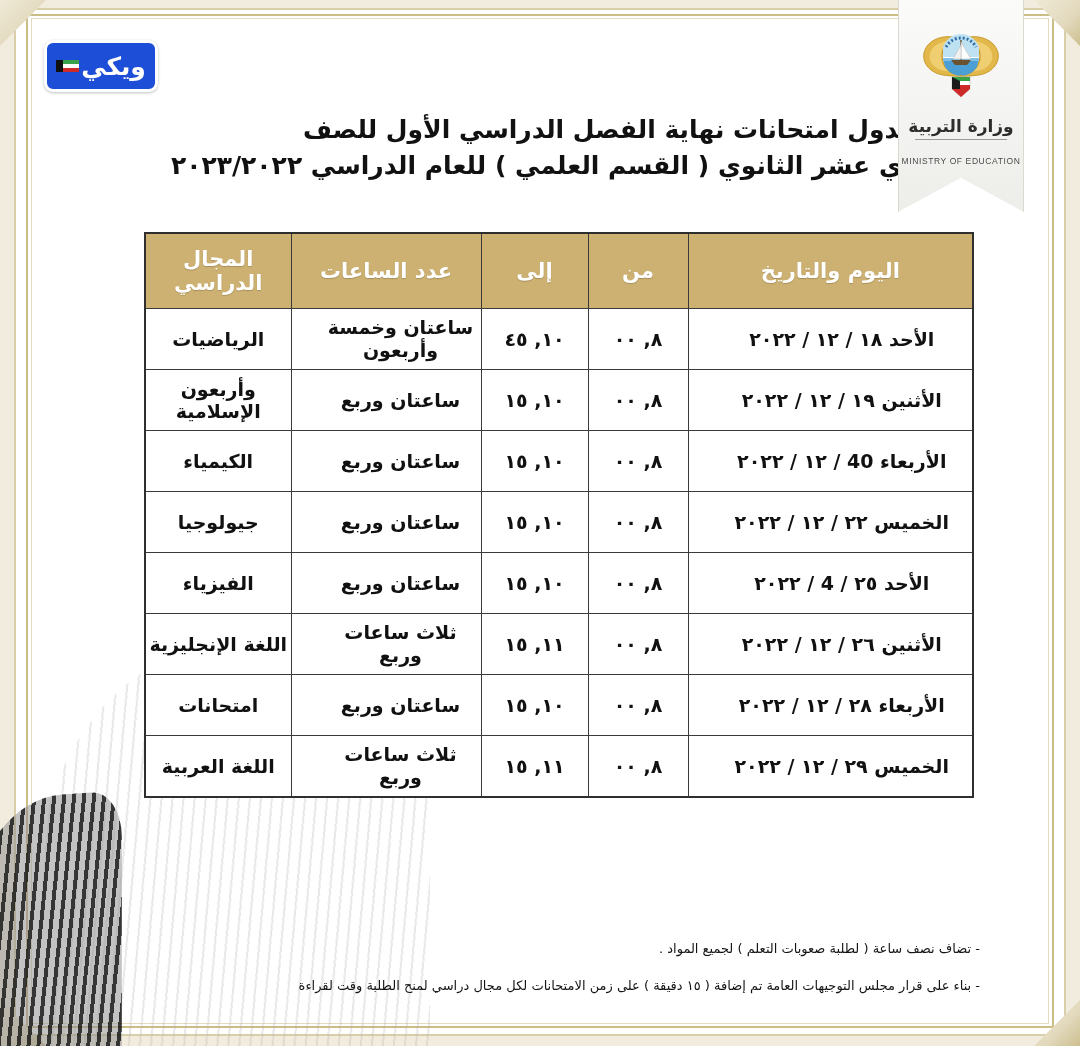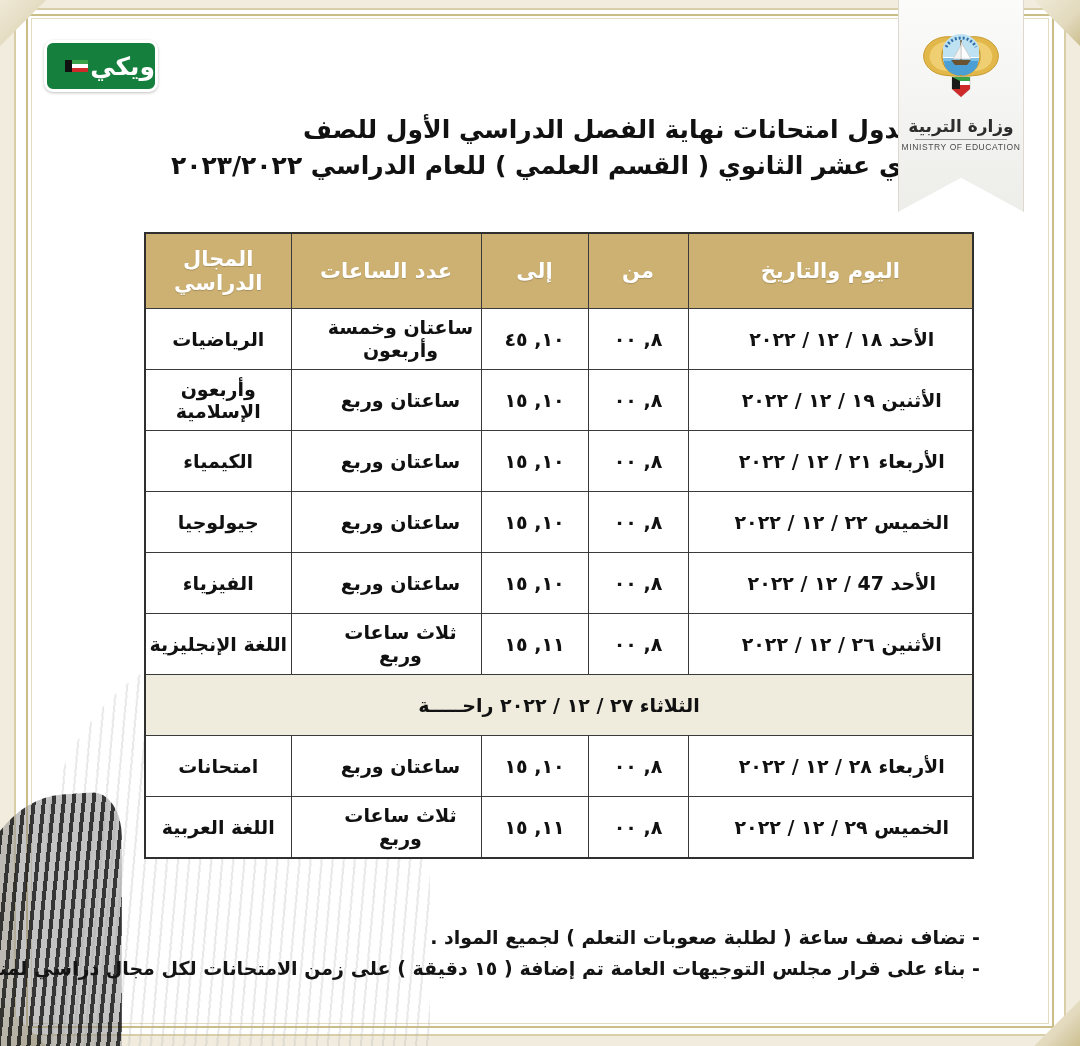--- a/index.html
+++ b/index.html
@@ -78,25 +78,25 @@
         rgba(140,140,140,.55) 4px,
         rgba(140,140,140,.55) 10px);
     border-radius:60% 20% 0 0 / 40% 16% 0 0;
     transform:rotate(-4deg) skewX(-4deg);
   }
 
   
   .wiki-logo{
     position:absolute;left:44px;top:40px;
     width:108px;height:46px;
-    background:#15803d;
+    background:#1d4ed8;
     border:3px solid #ffffff;
     border-radius:9px;
     box-shadow:0 1px 3px rgba(0,0,0,.25);
-    display:flex;align-items:center;
+    display:flex;align-items:center;justify-content:center;
     z-index:30;
   }
   .wiki-logo .wiki-text{
     color:#ffffff;
     font-size:25px;
     font-weight:bold;
     letter-spacing:0px;
     line-height:1;
     direction:rtl;
   }
@@ -129,20 +129,21 @@
   .min-ar{
     margin-top:15px;
     font-size:17px;color:#2d2d2d;font-weight:bold;
     letter-spacing:1px;
   }
   .min-rule{width:92px;height:1px;background:#9a9a9a;margin:3px 0 2px;}
   .min-en{
     font-size:8.5px;color:#4a4a4a;letter-spacing:.6px;
     font-family:"Liberation Sans",sans-serif;
     direction:ltr;
+    margin-top:14px;
   }
 
   
   .title-block{
     position:absolute;
     right:120px;top:112px;
     width:700px;
     text-align:center;
     z-index:20;
   }
@@ -209,24 +210,25 @@
   
   .notes{
     position:absolute;
     right:100px;top:922px;
     width:880px;
     text-align:right;
     z-index:20;
     color:#141414;
   }
   .note{
-    font-size:19px;
-    font-weight:bold;
+    font-size:13px;
+    font-weight:normal;
     line-height:1.62;
     white-space:nowrap;
+    margin-top:16px;
   }
 </style>
 </head>
 <body>
 
 <div class="page-frame">
   <div class="frame-outer"></div>
   <div class="frame-inner"></div>
   <div class="frame-inner2"></div>
   <div class="corner tl"></div>
@@ -309,50 +311,47 @@
           <td class="c-subject">الرياضيات</td>
         </tr>
         <tr>
           <td class="c-date">الأثنين ١٩ / ١٢ / ٢٠٢٢</td>
           <td class="c-from">٨, ٠٠</td>
           <td class="c-to">١٠, ١٥</td>
           <td class="c-hours">ساعتان وربع</td>
           <td class="c-subject">وأربعون الإسلامية</td>
         </tr>
         <tr>
-          <td class="c-date">الأربعاء  ٢١ / ١٢ / ٢٠٢٢</td>
+          <td class="c-date">الأربعاء  40 / ١٢ / ٢٠٢٢</td>
           <td class="c-from">٨, ٠٠</td>
           <td class="c-to">١٠, ١٥</td>
           <td class="c-hours">ساعتان وربع</td>
           <td class="c-subject">الكيمياء</td>
         </tr>
         <tr>
           <td class="c-date">الخميس ٢٢ / ١٢ / ٢٠٢٢</td>
           <td class="c-from">٨, ٠٠</td>
           <td class="c-to">١٠, ١٥</td>
           <td class="c-hours">ساعتان وربع</td>
           <td class="c-subject">جيولوجيا</td>
         </tr>
         <tr>
-          <td class="c-date">الأحد 47 / ١٢ / ٢٠٢٢</td>
+          <td class="c-date">الأحد ٢٥ / 4 / ٢٠٢٢</td>
           <td class="c-from">٨, ٠٠</td>
           <td class="c-to">١٠, ١٥</td>
           <td class="c-hours">ساعتان وربع</td>
           <td class="c-subject">الفيزياء</td>
         </tr>
         <tr>
           <td class="c-date">الأثنين  ٢٦ / ١٢ / ٢٠٢٢</td>
           <td class="c-from">٨, ٠٠</td>
           <td class="c-to">١١, ١٥</td>
           <td class="c-hours">ثلاث ساعات وربع</td>
           <td class="c-subject">اللغة الإنجليزية</td>
         </tr>
-        <tr class="rest">
-          <td colspan="5">الثلاثاء ٢٧ / ١٢ / ٢٠٢٢ راحـــــة</td>
-        </tr>
         <tr>
           <td class="c-date">الأربعاء ٢٨ / ١٢ / ٢٠٢٢</td>
           <td class="c-from">٨, ٠٠</td>
           <td class="c-to">١٠, ١٥</td>
           <td class="c-hours">ساعتان وربع</td>
           <td class="c-subject">امتحانات</td>
         </tr>
         <tr>
           <td class="c-date">الخميس ٢٩ / ١٢ / ٢٠٢٢</td>
           <td class="c-from">٨, ٠٠</td>

